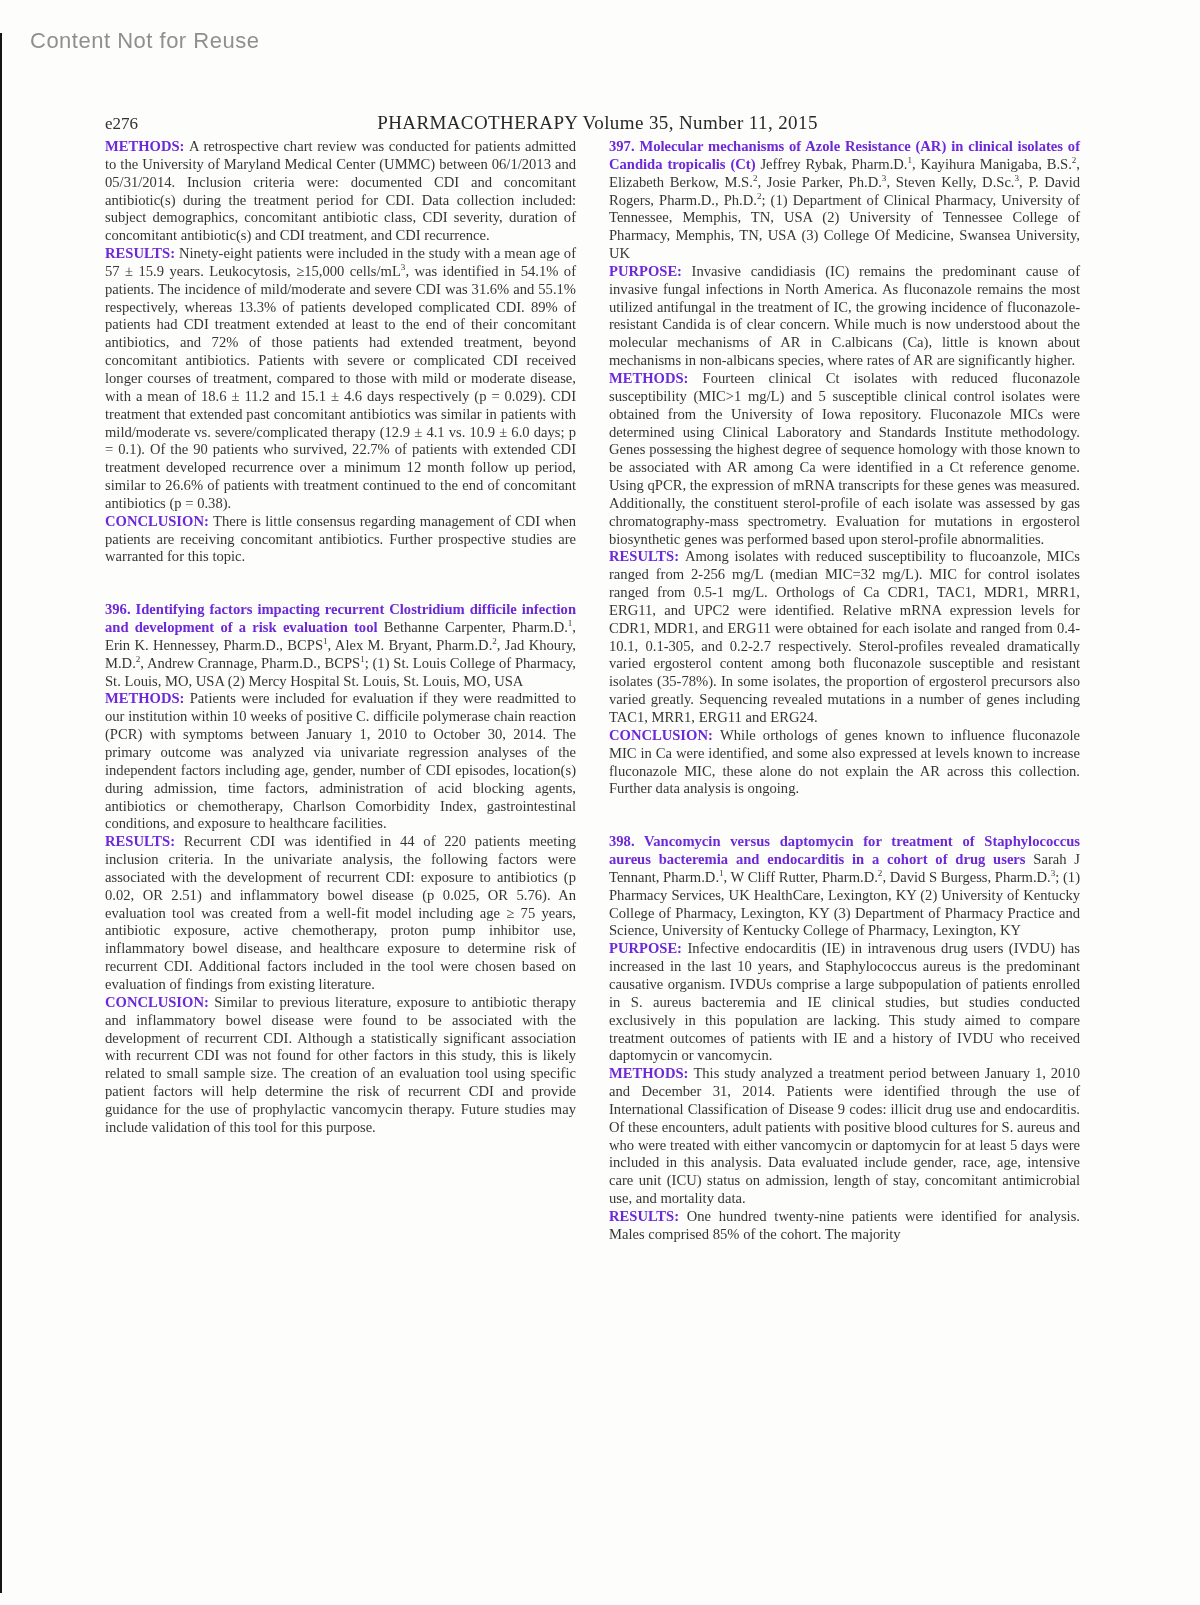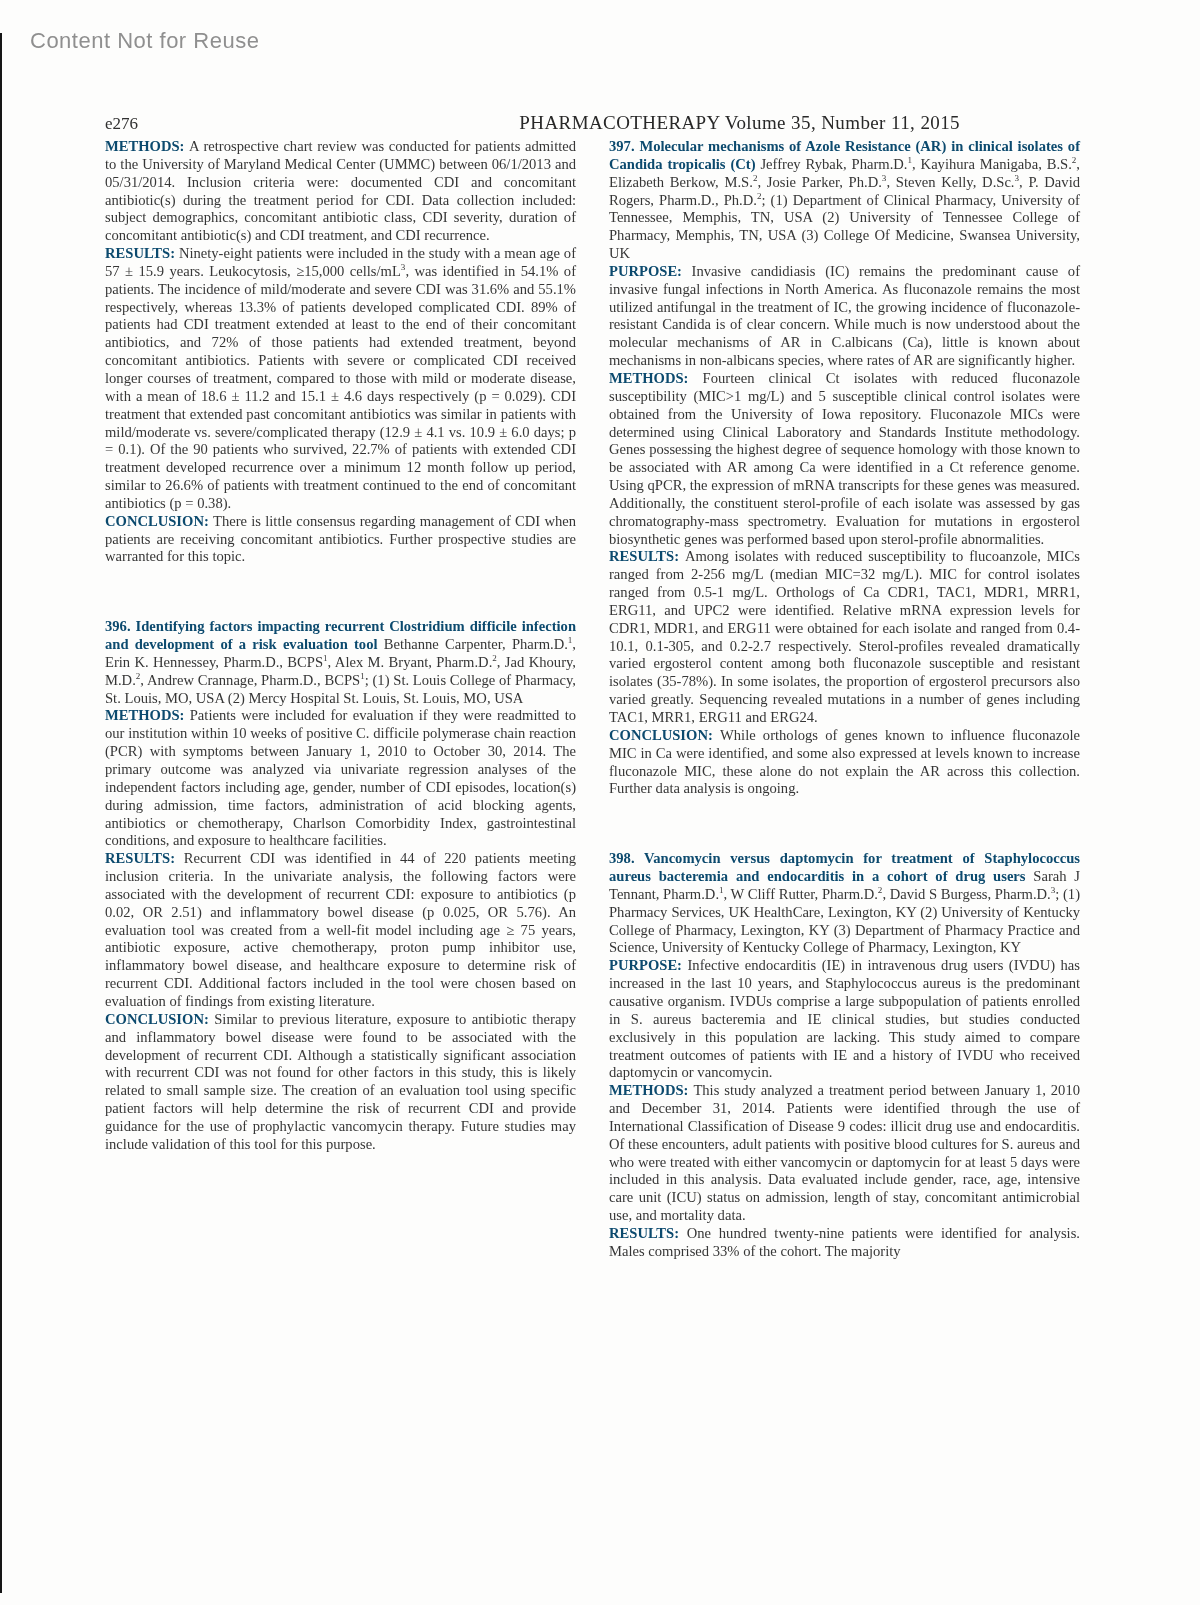--- a/index.html
+++ b/index.html
@@ -20,35 +20,35 @@
   .edge-line {
     position:absolute; left:0; top:33px; width:2px; height:1560px;
     background:#161616;
   }
   .page-header {
     position:absolute; top:92px; left:105px; width:975px;
     display:flex; align-items:baseline;margin-top:20px;
   }
   .page-number { font-size:17px; width:130px; color:#303030; }
   .journal-title {
-    flex:1; text-align:right; font-size:19px; color:#282828;
+    flex:1; text-align:center; font-size:19px; color:#282828;
     letter-spacing:0.4px; padding-right:120px;
   }
   .columns {
     position:absolute; top:138px; left:105px; width:975px;
     display:flex; gap:33px;
   }
   .column { width:471px; }
   p.block {
     margin:0; text-align:justify; font-size:14.6px; line-height:17.85px;
     color:#363636; hyphens:auto; -webkit-hyphens:auto;
   }
-  p.abstract-title { margin-top:52px; }
+  p.abstract-title { margin-top:35px; }
   .column p.block:first-child { margin-top:0; }
-  .run-b { font-weight:bold; color:#0c4a6e; }
+  .run-b { font-weight:bold; color:#6d28d9; }
   .run-i { }
   sup.run-sup { font-size:0.62em; line-height:0; }
 </style>
 </head>
 <body>
 
 <div class="watermark">Content Not for Reuse</div>
 <div class="edge-line"></div>
 
 <div class="page-header">
@@ -68,15 +68,15 @@
     </div>
   <div class="column">
       <p class="block abstract-title"><span class="run-b">397. Molecular mechanisms of Azole Resistance (AR) in clinical isolates of Candida tropicalis (Ct) </span><span class="run-i">Jeffrey Rybak, Pharm.D.</span><sup class="run-sup">1</sup><span class="run-n">, Kayihura Manigaba, B.S.</span><sup class="run-sup">2</sup><span class="run-n">, Elizabeth Berkow, M.S.</span><sup class="run-sup">2</sup><span class="run-n">, Josie Parker, Ph.D.</span><sup class="run-sup">3</sup><span class="run-n">, Steven Kelly, D.Sc.</span><sup class="run-sup">3</sup><span class="run-n">, P. David Rogers, Pharm.D., Ph.D.</span><sup class="run-sup">2</sup><span class="run-n">; (1) Department of Clinical Pharmacy, University of Tennessee, Memphis, TN, USA (2) University of Tennessee College of Pharmacy, Memphis, TN, USA (3) College Of Medicine, Swansea University, UK</span></p>
       <p class="block para"><span class="run-b">PURPOSE: </span><span class="run-n">Invasive candidiasis (IC) remains the predominant cause of invasive fungal infections in North America. As fluconazole remains the most utilized antifungal in the treatment of IC, the growing incidence of fluconazole-resistant </span><span class="run-i">Candida</span><span class="run-n"> is of clear concern. While much is now understood about the molecular mechanisms of AR in </span><span class="run-i">C.albicans</span><span class="run-n"> (Ca), little is known about mechanisms in non-albicans species, where rates of AR are significantly higher.</span></p>
       <p class="block para"><span class="run-b">METHODS: </span><span class="run-n">Fourteen clinical Ct isolates with reduced fluconazole susceptibility (MIC&gt;1 mg/L) and 5 susceptible clinical control isolates were obtained from the University of Iowa repository. Fluconazole MICs were determined using Clinical Laboratory and Standards Institute methodology. Genes possessing the highest degree of sequence homology with those known to be associated with AR among Ca were identified in a Ct reference genome. Using qPCR, the expression of mRNA transcripts for these genes was measured. Additionally, the constituent sterol-profile of each isolate was assessed by gas chromatography-mass spectrometry. Evaluation for mutations in ergosterol biosynthetic genes was performed based upon sterol-profile abnormalities.</span></p>
       <p class="block para"><span class="run-b">RESULTS: </span><span class="run-n">Among isolates with reduced susceptibility to flucoanzole, MICs ranged from 2-256 mg/L (median MIC=32 mg/L). MIC for control isolates ranged from 0.5-1 mg/L. Orthologs of Ca </span><span class="run-i">CDR1, TAC1, MDR1, MRR1, ERG11,</span><span class="run-n"> and </span><span class="run-i">UPC2</span><span class="run-n"> were identified. Relative mRNA expression levels for </span><span class="run-i">CDR1, MDR1,</span><span class="run-n"> and </span><span class="run-i">ERG11</span><span class="run-n"> were obtained for each isolate and ranged from 0.4-10.1, 0.1-305, and 0.2-2.7 respectively. Sterol-profiles revealed dramatically varied ergosterol content among both fluconazole susceptible and resistant isolates (35-78%). In some isolates, the proportion of ergosterol precursors also varied greatly. Sequencing revealed mutations in a number of genes including </span><span class="run-i">TAC1, MRR1, ERG11</span><span class="run-n"> and </span><span class="run-i">ERG24</span><span class="run-n">.</span></p>
       <p class="block para"><span class="run-b">CONCLUSION: </span><span class="run-n">While orthologs of genes known to influence fluconazole MIC in Ca were identified, and some also expressed at levels known to increase fluconazole MIC, these alone do not explain the AR across this collection. Further data analysis is ongoing.</span></p>
       <p class="block abstract-title"><span class="run-b">398. Vancomycin versus daptomycin for treatment of Staphylococcus aureus bacteremia and endocarditis in a cohort of drug users </span><span class="run-i">Sarah J Tennant, Pharm.D.</span><sup class="run-sup">1</sup><span class="run-n">, W Cliff Rutter, Pharm.D.</span><sup class="run-sup">2</sup><span class="run-n">, David S Burgess, Pharm.D.</span><sup class="run-sup">3</sup><span class="run-n">; (1) Pharmacy Services, UK HealthCare, Lexington, KY (2) University of Kentucky College of Pharmacy, Lexington, KY (3) Department of Pharmacy Practice and Science, University of Kentucky College of Pharmacy, Lexington, KY</span></p>
       <p class="block para"><span class="run-b">PURPOSE: </span><span class="run-n">Infective endocarditis (IE) in intravenous drug users (IVDU) has increased in the last 10 years, and </span><span class="run-i">Staphylococcus aureus</span><span class="run-n"> is the predominant causative organism. IVDUs comprise a large subpopulation of patients enrolled in S. aureus bacteremia and IE clinical studies, but studies conducted exclusively in this population are lacking. This study aimed to compare treatment outcomes of patients with IE and a history of IVDU who received daptomycin or vancomycin.</span></p>
       <p class="block para"><span class="run-b">METHODS: </span><span class="run-n">This study analyzed a treatment period between January 1, 2010 and December 31, 2014. Patients were identified through the use of International Classification of Disease 9 codes: illicit drug use and endocarditis. Of these encounters, adult patients with positive blood cultures for </span><span class="run-i">S. aureus</span><span class="run-n"> and who were treated with either vancomycin or daptomycin for at least 5 days were included in this analysis. Data evaluated include gender, race, age, intensive care unit (ICU) status on admission, length of stay, concomitant antimicrobial use, and mortality data.</span></p>
-      <p class="block para"><span class="run-b">RESULTS: </span><span class="run-n">One hundred twenty-nine patients were identified for analysis. Males comprised 33% of the cohort. The majority</span></p>
+      <p class="block para"><span class="run-b">RESULTS: </span><span class="run-n">One hundred twenty-nine patients were identified for analysis. Males comprised 85% of the cohort. The majority</span></p>
     </div>
 </div>
 
 </body></html>

